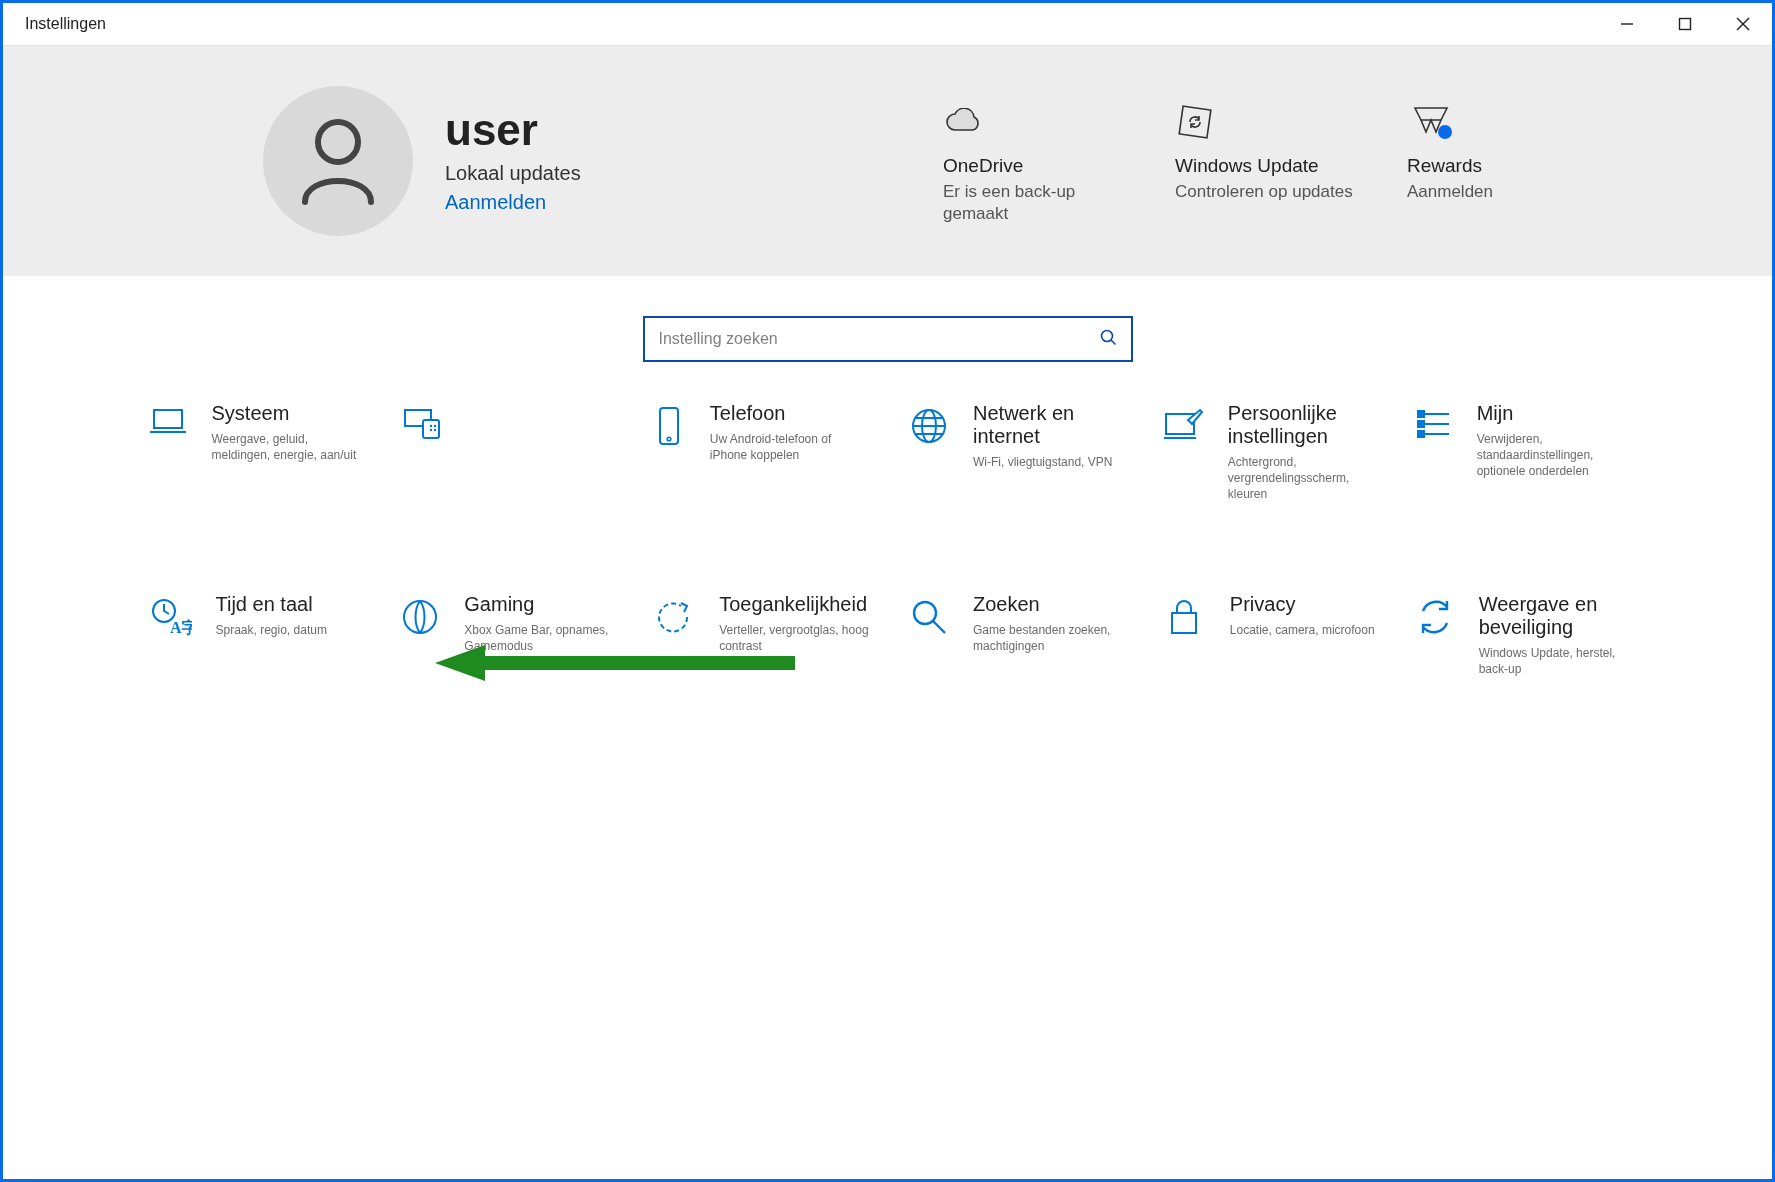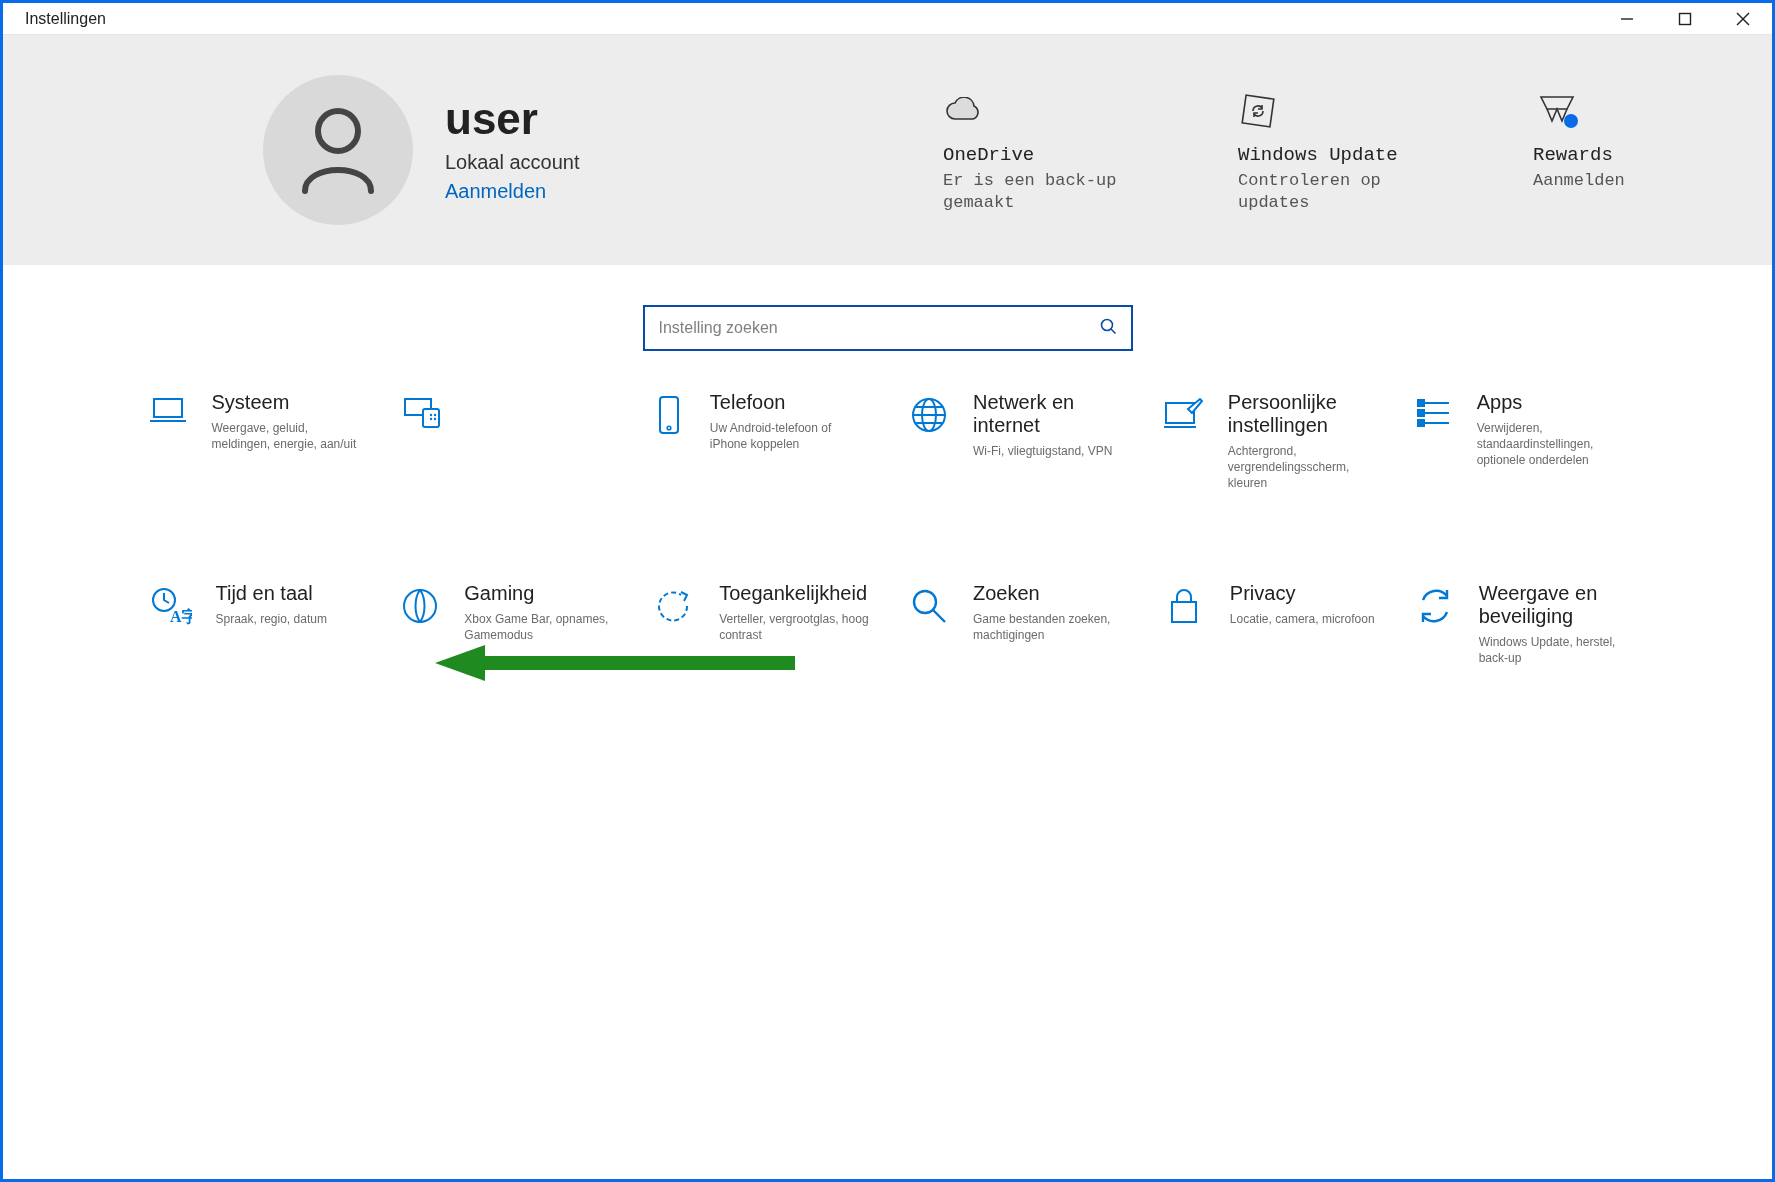--- a/index.html
+++ b/index.html
@@ -1,35 +1,35 @@
 <!DOCTYPE html>
 <html><head>
 <meta charset="utf-8">
 <style>
   * { box-sizing: border-box; margin: 0; padding: 0; }
   html, body { width: 1775px; height: 1182px; font-family: "Segoe UI", Arial, sans-serif; color: #222; }
   body { border: 3px solid #0a6be8; background: #fff; position: relative; overflow: hidden; }
 
   
-  .titlebar { display: flex; align-items: center; justify-content: space-between; height: 31px; padding: 0 0 0 22px; background: #fff; }
+  .titlebar { display: flex; align-items: center; justify-content: space-between; height: 42px; padding: 0 0 0 22px; background: #fff; }
   .titlebar .title { font-size: 16px; color: #222; }
   .win-controls { display: flex; }
   .win-btn { width: 58px; height: 42px; display: flex; align-items: center; justify-content: center; cursor: default; }
   .win-btn svg { display:block; }
 
   
   .header { background: #ededed; padding: 40px 60px 40px 60px; display: flex; align-items: center; border-top: 1px solid #e5e5e5; }
   .user-block { display: flex; align-items: center; flex: 0 0 640px; margin-left: 200px;}
   .avatar { width: 150px; height: 150px; border-radius: 50%; background: #d9d9d9; display:flex; align-items:center; justify-content:center; margin-right: 32px;}
   .avatar svg { color:#444; }
   .user-info .uname { font-size: 44px; font-weight: 700; line-height: 1; margin-bottom: 10px;}
   .user-info .utype { font-size: 20px; color: #333; margin-bottom: 6px; }
   .user-info .link { font-size: 20px; color: #0066bf; }
 
-  .tiles { display:flex; flex:1; gap: 110px; padding-left:40px;font-family:Liberation Mono, monospace;}
+  .tiles { display:flex; flex:1; gap: 47px; padding-left:40px;}
   .tile { width: 185px; }
   .tile .ticon { height: 50px; display:flex; align-items:center; }
   .tile .tlabel { font-size: 19px; color:#222; margin-top:8px;}
   .tile .tsub { font-size: 17px; color:#555; margin-top:4px; line-height:1.3;}
 
   
   .search-wrap { display:flex; justify-content:center; padding: 40px 0 40px 0; background:#fff;}
   .search { width: 490px; height: 46px; border: 2px solid #0a4aa8; display:flex; align-items:center; padding: 0 14px; }
   .search input { flex:1; border:none; outline:none; font-size:16px; color:#666;}
   .search input::placeholder { color:#808080; }
@@ -73,21 +73,21 @@
 <div class="header">
   <div class="user-block">
     <div class="avatar">
       <svg width="82" height="90" viewBox="0 0 82 90">
         <circle cx="41" cy="26" r="20" fill="none" stroke="#444" stroke-width="6"></circle>
         <path d="M8 86 C8 58 74 58 74 86" fill="none" stroke="#444" stroke-width="6" stroke-linecap="round"></path>
       </svg>
     </div>
     <div class="user-info">
       <div class="uname">user</div>
-      <div class="utype">Lokaal account</div>
+      <div class="utype">Lokaal updates</div>
       <div class="link">Aanmelden</div>
     </div>
   </div>
 
   <div class="tiles">
     <div class="tile">
       <div class="ticon">
         <svg width="42" height="28" viewBox="0 0 42 28">
             <path d="M12 22a8 8 0 010-16 10 10 0 0119 3 7 7 0 01-1 13H12z" fill="#dcdcdc" stroke="#333" stroke-width="1.6"></path>
           </svg>
@@ -207,21 +207,21 @@
         <svg width="38" height="36" viewBox="0 0 38 36">
           <line x1="4" y1="8" x2="34" y2="8" stroke="#0078d4" stroke-width="2"></line>
           <line x1="4" y1="18" x2="34" y2="18" stroke="#0078d4" stroke-width="2"></line>
           <line x1="4" y1="28" x2="34" y2="28" stroke="#0078d4" stroke-width="2"></line>
           <rect x="2" y="4" width="8" height="8" fill="#0078d4"></rect>
           <rect x="2" y="14" width="8" height="8" fill="#0078d4"></rect>
           <rect x="2" y="24" width="8" height="8" fill="#0078d4"></rect>
         </svg>
       </div>
     <div class="ctxt">
-        <div class="ctitle">Apps</div>
+        <div class="ctitle">Mijn</div>
         <div class="csub">Verwijderen, standaardinstellingen, optionele onderdelen</div>
       </div>
   </div>
 
 
   <div class="cat">
     <div class="cicon">
         <svg width="44" height="40" viewBox="0 0 44 40">
           <circle cx="16" cy="14" r="11" fill="none" stroke="#0078d4" stroke-width="2"></circle>
           <path d="M16 7v7l5 3" stroke="#0078d4" stroke-width="2" fill="none"></path>

